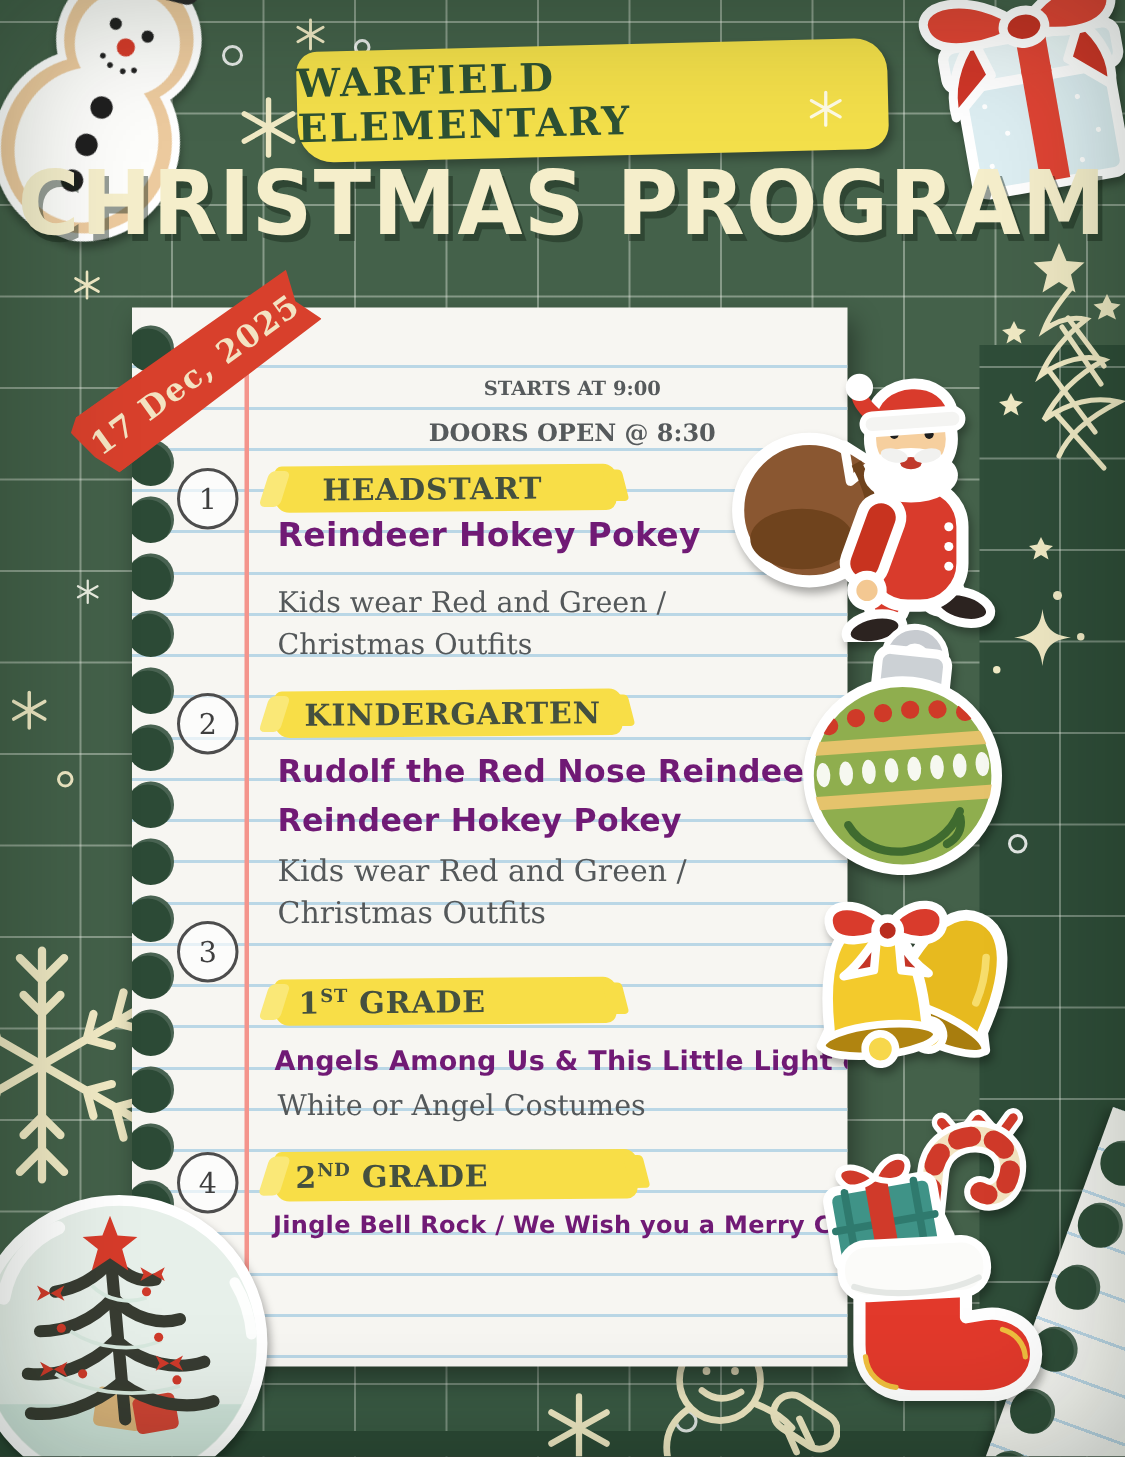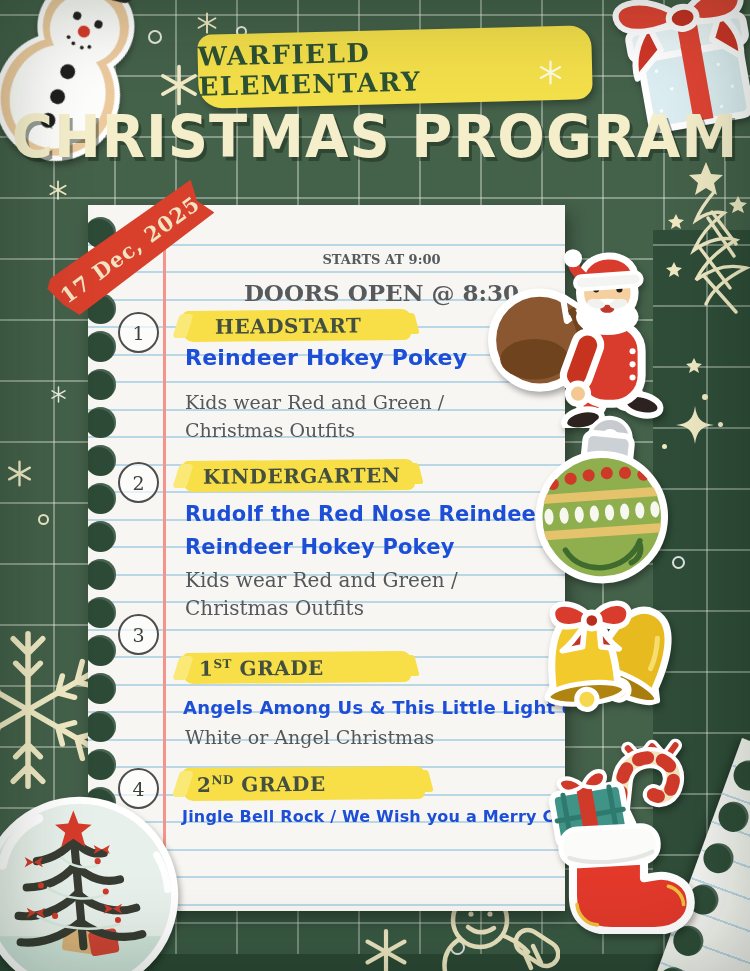--- a/index.html
+++ b/index.html
@@ -44,35 +44,35 @@
     z-index:3;overflow:hidden;box-shadow:4px 8px 16px rgba(0,0,0,.38);}
   .paper::before{content:"";position:absolute;left:0;right:0;top:13px;bottom:0;
     background:repeating-linear-gradient(to bottom, transparent 0 25.6px, #bad7e6 25.6px 27.5px);}
   .paper::after{content:"";position:absolute;left:75px;top:0;bottom:0;width:2.5px;background:#f4948c;}
   .hole{position:absolute;left:-3px;width:31px;height:31px;border-radius:50%;background:#2c4a36;
     z-index:2;box-shadow:inset -2px 2px 0 rgba(255,255,255,.14);}
   .phead{position:absolute;left:110px;width:367px;text-align:center;z-index:3;
     font-family:"DejaVu Serif",serif;font-weight:bold;color:#565a5c;}
   .heading{top:10px;font-size:27px;letter-spacing:.5px;}
   .ptime{top:47px;font-size:13px;}
-  .ptime2{top:74px;font-size:23px;}
+  .ptime2{top:74px;font-size:16px;}
 
   .num-circle{position:absolute;width:37px;height:37px;border:2.2px solid #4d4d4d;border-radius:50%;
     background:rgba(255,255,255,.65);display:flex;align-items:center;justify-content:center;z-index:3;
     font-family:"DejaVu Serif",serif;font-size:19px;color:#3f3f3f;}
   .hl{position:absolute;height:31px;background:#f8de47;border-radius:5px 9px 7px 10px;
     display:flex;align-items:center;box-sizing:border-box;transform:rotate(-.5deg);z-index:3;}
   .hl::before{content:"";position:absolute;left:-7px;top:3px;width:14px;height:78%;
     background:#fae877;border-radius:4px;transform:skewX(-18deg);}
   .hl::after{content:"";position:absolute;right:-6px;top:4px;width:13px;height:68%;
     background:#f8de47;border-radius:3px;transform:skewX(14deg);}
   .hl-text{font-family:"DejaVu Serif",serif;font-weight:bold;font-size:20px;color:#44503f;
     letter-spacing:.5px;white-space:nowrap;}
   .hl-text sup{font-size:12px;}
-  .song{position:absolute;font-family:"DejaVu Sans",sans-serif;font-weight:700;color:#1d4ed8;
+  .song{position:absolute;font-family:"DejaVu Sans",sans-serif;font-weight:700;color:#701a75;
     letter-spacing:.2px;z-index:3;white-space:nowrap;}
   .outfit{position:absolute;font-family:"DejaVu Serif",serif;color:#54585a;z-index:3;
     font-size:19px;line-height:28px;}
 
   
   .tape{position:absolute;left:40px;top:226px;width:180px;height:47px;background:#d8402c;
     transform:rotate(-36deg);z-index:6;display:flex;align-items:center;justify-content:center;
     clip-path:polygon(0 14%,5% 0,100% 6%,96% 50%,100% 92%,6% 100%,2% 62%);}
   .tape span{font-family:"DejaVu Serif",serif;font-weight:bold;font-size:21px;color:#f3e3c2;
     letter-spacing:1px;}
@@ -221,21 +221,21 @@
     <div class="song" style="left:97px;top:330px;font-size:21px">Reindeer Hokey Pokey</div>
     <div class="outfit" style="left:97px;top:361px;width:304px;font-size:20px">Kids wear Red and Green / Christmas Outfits</div>
 
     <div class="num-circle" style="left:30px;top:409px">
         <span>3</span>
       </div>
     <div class="hl" style="left:95px;top:447px;width:228px;padding-left:16px">
       <span class="hl-text"><span>1</span><sup>ST</sup><span> GRADE</span></span>
     </div>
     <div class="song" style="left:95px;top:492px;font-size:18px">Angels Among Us &amp; This Little Light of Mine</div>
-    <div class="outfit" style="left:97px;top:518px;width:340px">White or Angel Christmas</div>
+    <div class="outfit" style="left:97px;top:518px;width:340px">White or Angel Costumes</div>
 
     <div class="num-circle" style="left:30px;top:563px">
         <span>4</span>
       </div>
     <div class="hl" style="left:95px;top:562px;width:242px;height:33px;padding-left:14px">
       <span class="hl-text"><span>2</span><sup>ND</sup><span> GRADE</span></span>
     </div>
     <div class="song" style="left:94px;top:602px;font-size:16px">Jingle Bell Rock / We Wish you a Merry Christmas</div>
   </div>
 

